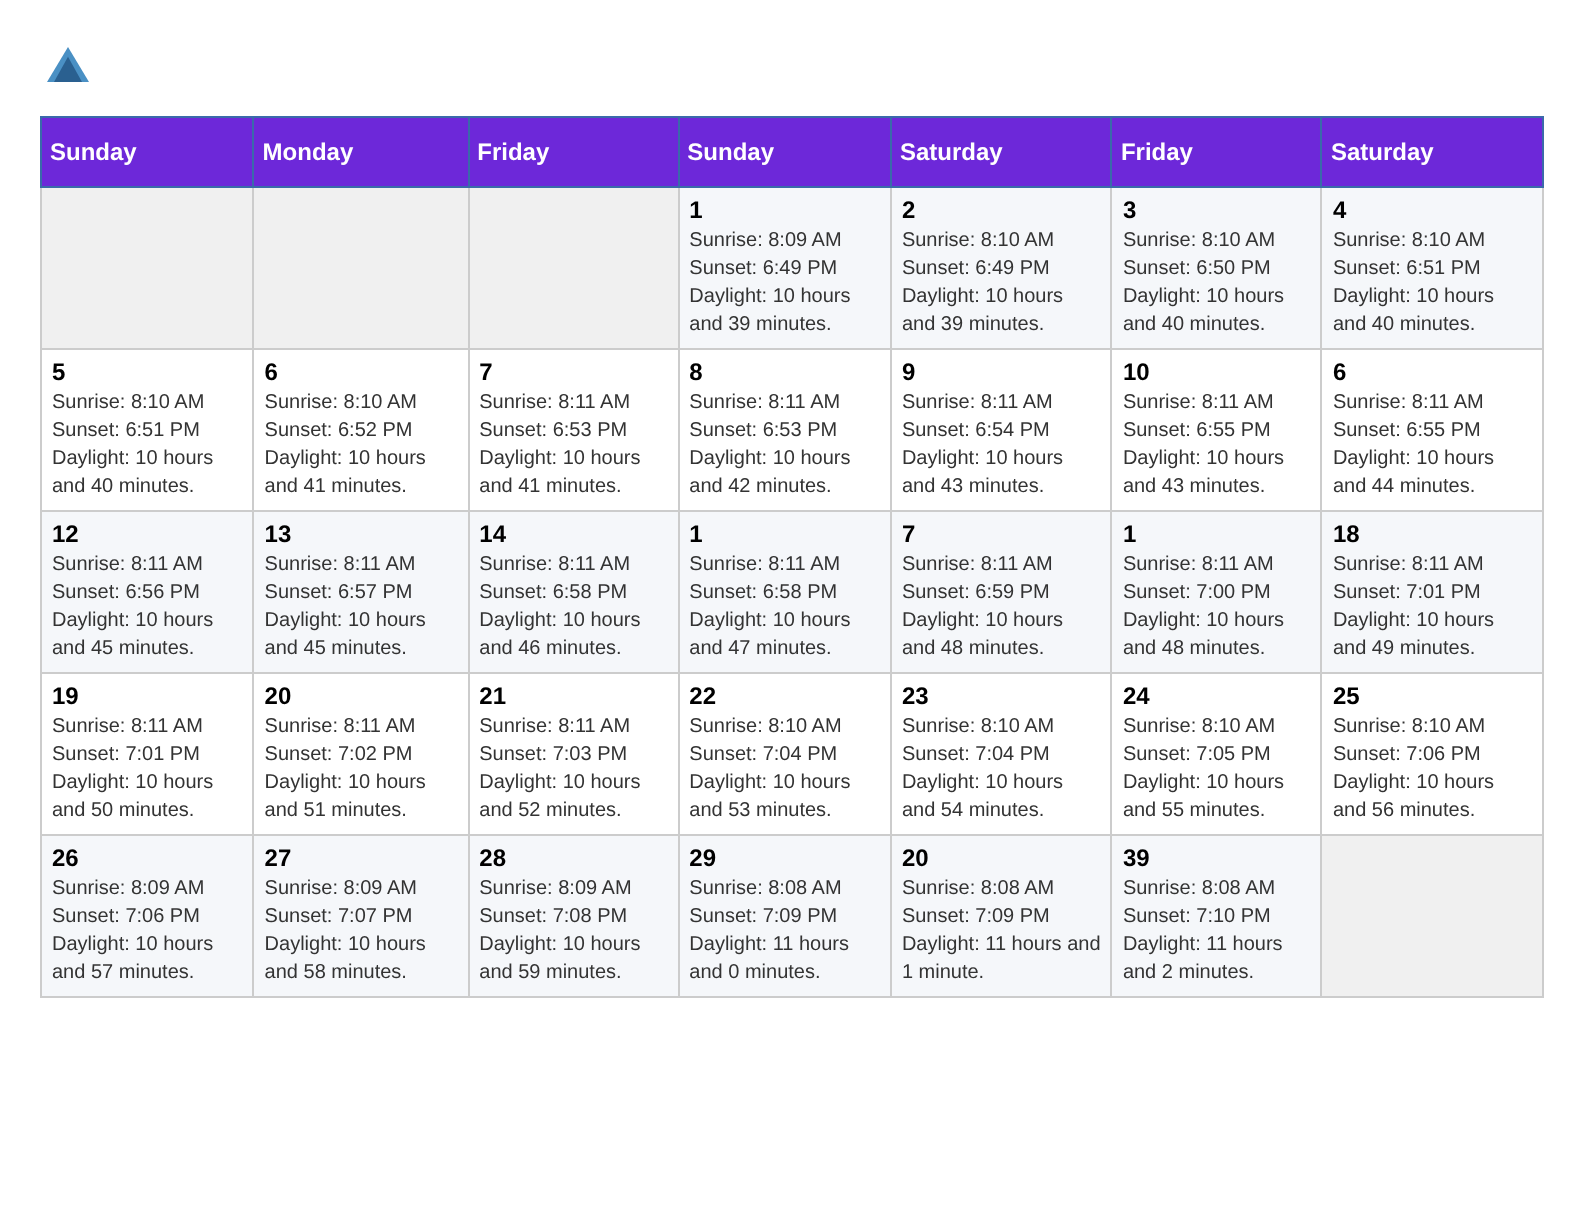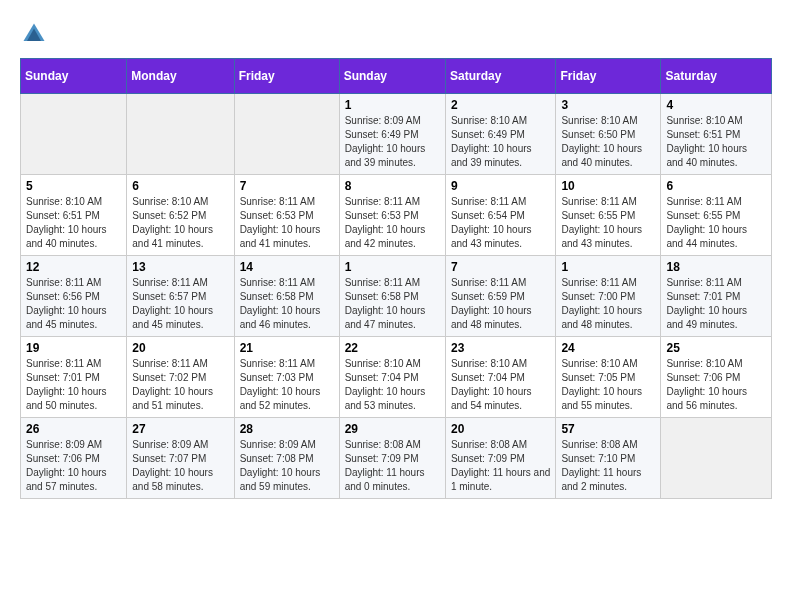--- a/index.html
+++ b/index.html
@@ -248,19 +248,19 @@
         </td>
         <td>
           <span class="day-num">29</span>
           <div class="day-info">Sunrise: 8:08 AM<br>Sunset: 7:09 PM<br>Daylight: 11 hours and 0 minutes.</div>
         </td>
         <td>
           <span class="day-num">20</span>
           <div class="day-info">Sunrise: 8:08 AM<br>Sunset: 7:09 PM<br>Daylight: 11 hours and 1 minute.</div>
         </td>
         <td>
-          <span class="day-num">57</span>
+          <span class="day-num">39</span>
           <div class="day-info">Sunrise: 8:08 AM<br>Sunset: 7:10 PM<br>Daylight: 11 hours and 2 minutes.</div>
         </td>
         <td class="empty-cell"></td>
       </tr>
     </tbody>
 </table>
 
 </body></html>

